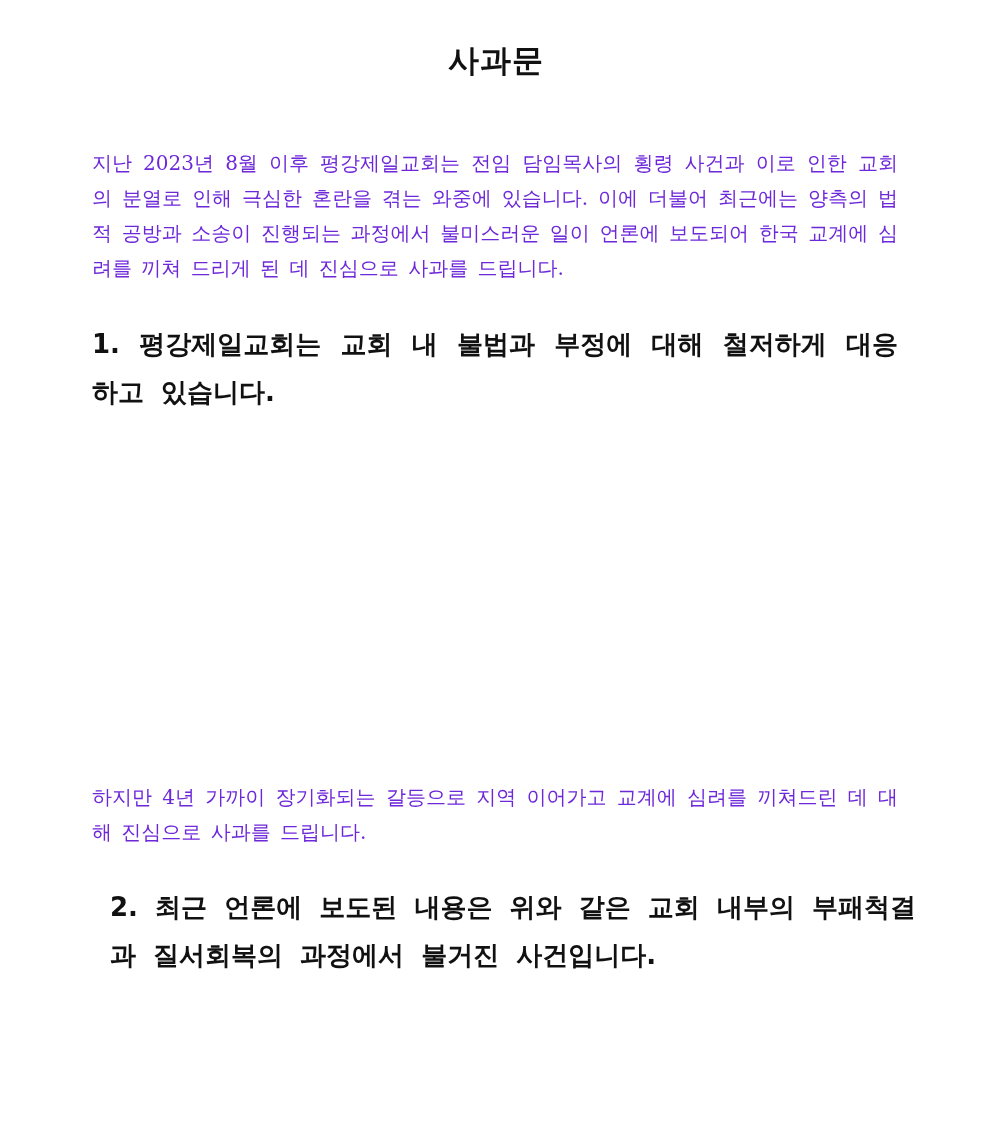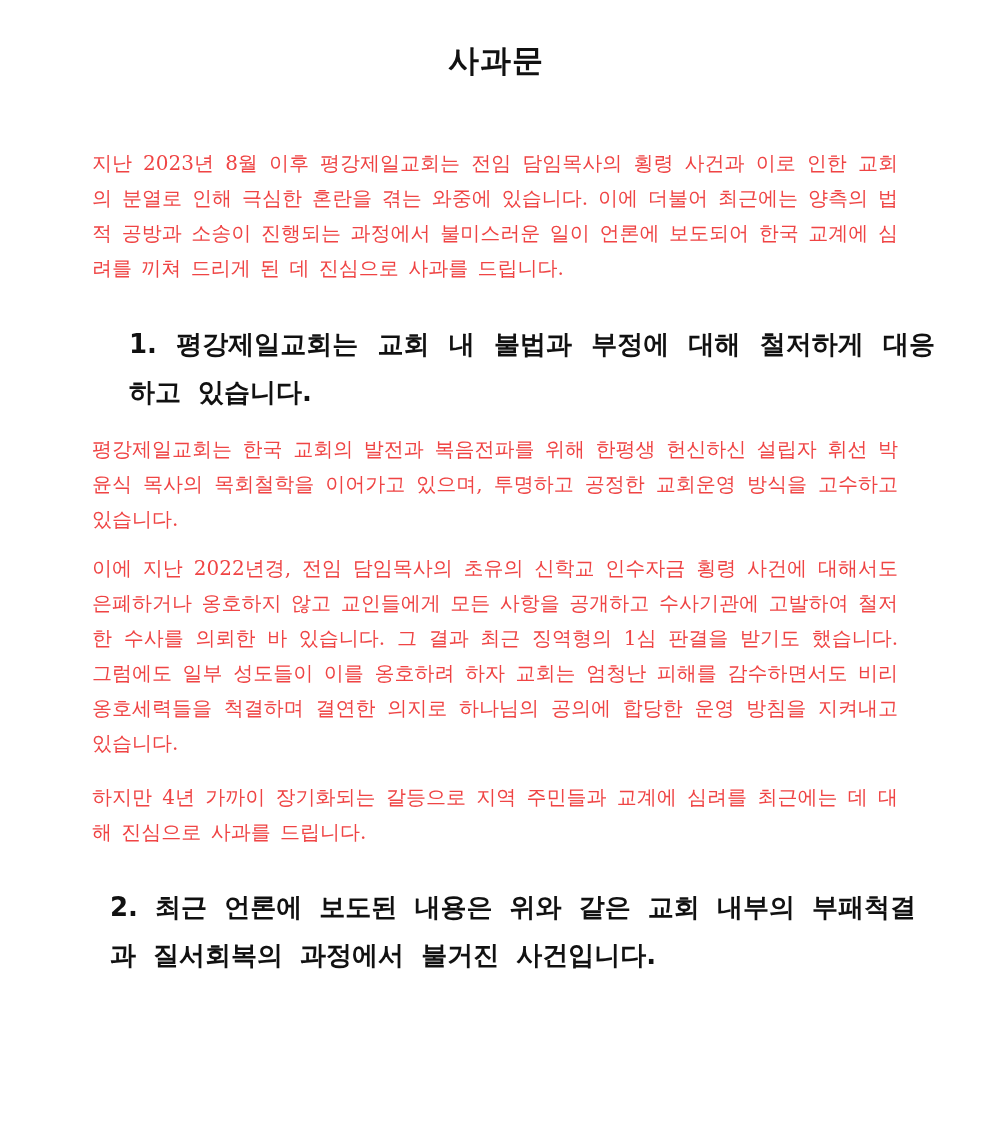--- a/index.html
+++ b/index.html
@@ -36,52 +36,50 @@
   .para {
     position: absolute;
     left: 92px;
     width: 806px;
     font-family: "DejaVu Serif", "Liberation Serif", serif;
     font-size: 20px;
     line-height: 35px;
     text-align: justify;
     text-align-last: left;
     word-spacing: 3px;
-    color: #ef4444;
+    color: #6d28d9;
     margin: 0;
   }
   .heading {
     position: absolute;
     left: 92px;
     width: 806px;
     font-family: "DejaVu Sans", "Liberation Sans", sans-serif;
     font-weight: bold;
     font-size: 26px;
     line-height: 48px;
     text-align: justify;
     text-align-last: left;
     word-spacing: 8px;
     color: #111111;
     margin: 0;
   }
   .p-intro { top: 146px; }
-  .h-1 { top: 320px; margin-left: 37px; }
+  .h-1 { top: 320px; }
   .p-1a { top: 432px; }
   .p-1b { top: 551px; }
   .p-1c { top: 780px; }
   .h-2 { top: 883px; margin-left: 18px; }
   .p-2a { top: 1014px; }
 </style>
 </head>
 <body>
 
 <div class="page">
   <div class="title">사과문</div>
 
   <p class="para p-intro">지난 2023년 8월 이후 평강제일교회는 전임 담임목사의 횡령 사건과 이로 인한 교회의 분열로 인해 극심한 혼란을 겪는 와중에 있습니다. 이에 더불어 최근에는 양측의 법적 공방과 소송이 진행되는 과정에서 불미스러운 일이 언론에 보도되어 한국 교계에 심려를 끼쳐 드리게 된 데 진심으로 사과를 드립니다.</p>
 
   <h2 class="heading h-1">1. 평강제일교회는 교회 내 불법과 부정에 대해 철저하게 대응하고 있습니다.</h2>
-  <p class="para p-1a">평강제일교회는 한국 교회의 발전과 복음전파를 위해 한평생 헌신하신 설립자 휘선 박윤식 목사의 목회철학을 이어가고 있으며, 투명하고 공정한 교회운영 방식을 고수하고 있습니다.</p>
-  <p class="para p-1b">이에 지난 2022년경, 전임 담임목사의 초유의 신학교 인수자금 횡령 사건에 대해서도 은폐하거나 옹호하지 않고 교인들에게 모든 사항을 공개하고 수사기관에 고발하여 철저한 수사를 의뢰한 바 있습니다. 그 결과 최근 징역형의 1심 판결을 받기도 했습니다. 그럼에도 일부 성도들이 이를 옹호하려 하자 교회는 엄청난 피해를 감수하면서도 비리 옹호세력들을 척결하며 결연한 의지로 하나님의 공의에 합당한 운영 방침을 지켜내고 있습니다.</p>
-  <p class="para p-1c">하지만 4년 가까이 장기화되는 갈등으로 지역 주민들과 교계에 심려를 최근에는 데 대해 진심으로 사과를 드립니다.</p>
+  <p class="para p-1c">하지만 4년 가까이 장기화되는 갈등으로 지역 이어가고 교계에 심려를 끼쳐드린 데 대해 진심으로 사과를 드립니다.</p>
 
   <h2 class="heading h-2">2. 최근 언론에 보도된 내용은 위와 같은 교회 내부의 부패척결과 질서회복의 과정에서 불거진 사건입니다.</h2>
 </div>
 
 </body></html>

